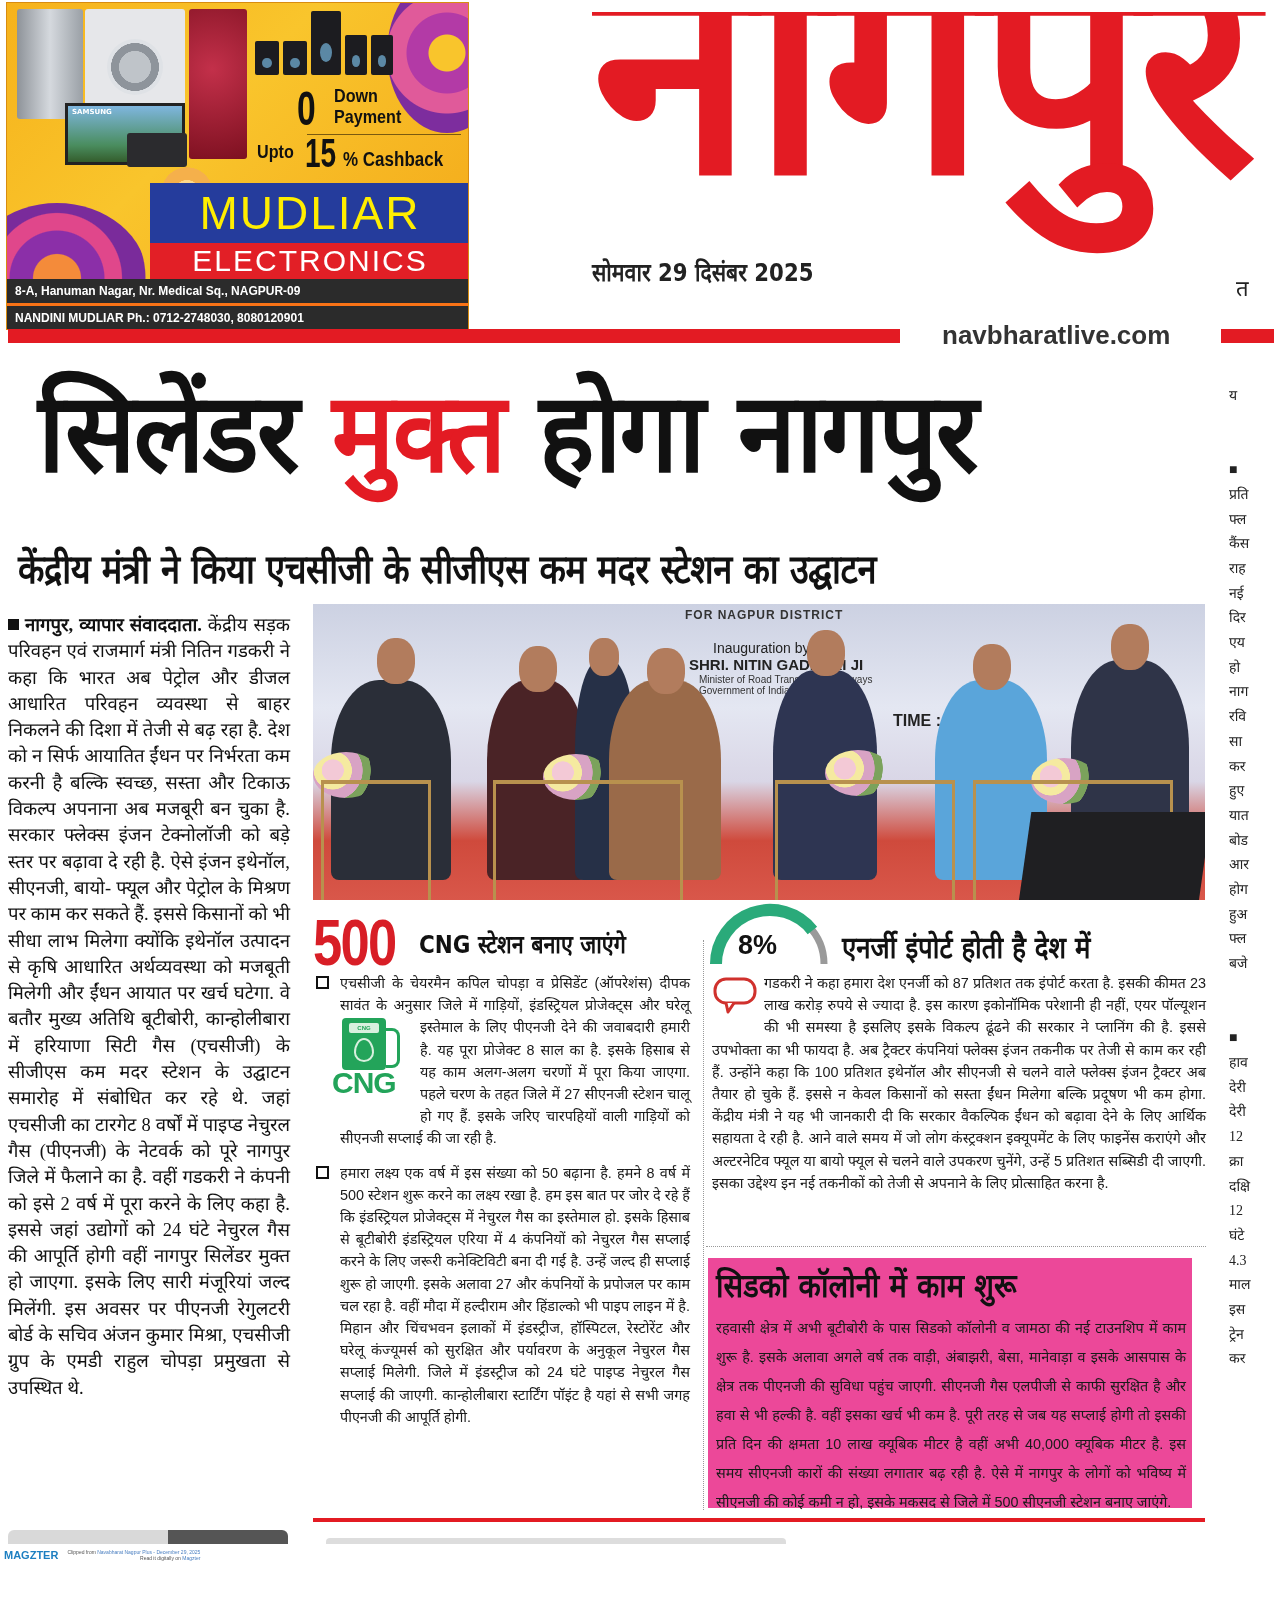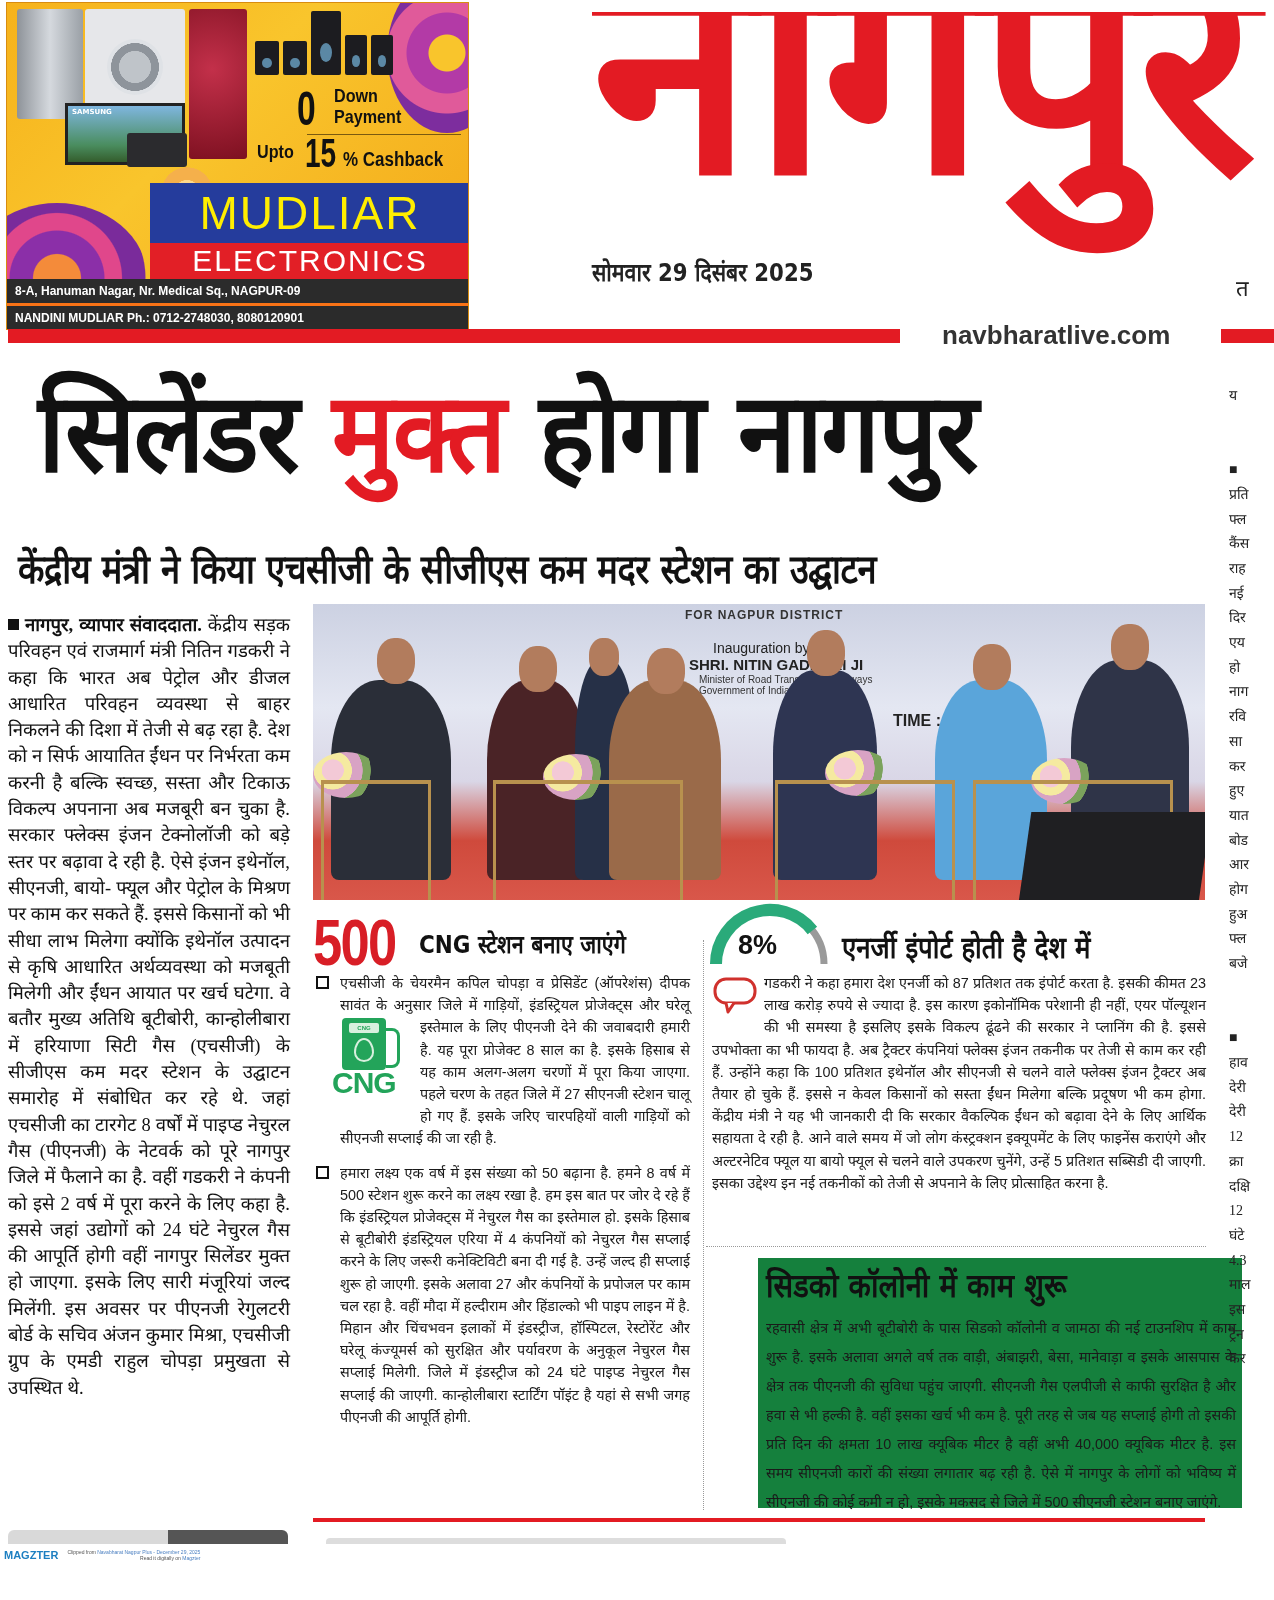--- a/index.html
+++ b/index.html
@@ -94,21 +94,21 @@
 
   
   .vsep { position: absolute; left: 703px; top: 940px; width: 0; height: 570px; border-left: 1px dotted #999; }
   .gauge { position: absolute; left: 708px; top: 902px; width: 124px; height: 64px; }
   .gauge .pct { position: absolute; left: 30px; top: 28px; font-family: "Liberation Sans", sans-serif; font-size: 27px; font-weight: bold; color: #111; }
   .right-head { position: absolute; left: 842px; top: 926px; font-size: 30px; font-weight: bold; white-space: nowrap; transform: scaleX(0.86); transform-origin: left; }
   .right-body { position: absolute; left: 712px; top: 972px; width: 494px; font-family: "Liberation Sans", sans-serif; font-size: 14.4px; line-height: 22.2px; color: #1a1a1a; text-align: justify; }
   .quote-icon { float: left; width: 52px; height: 46px; position: relative; }
   .quote-icon svg { position: absolute; left: 0; top: 4px; }
   .hsep { position: absolute; left: 706px; top: 1246px; width: 500px; height: 0; border-top: 1px dotted #999; }
-  .sidebox { position: absolute; left: 758px; top: 1258px; width: 484px; height: 250px; background: #15803d; }
+  .sidebox { position: absolute; left: 708px; top: 1258px; width: 484px; height: 250px; background: #ec4899; }
   .sidebox .title { position: absolute; left: 8px; top: 4px; font-size: 33px; font-weight: bold; white-space: nowrap; transform: scaleX(0.88); transform-origin: left; }
   .sidebox .body { position: absolute; left: 8px; top: 56px; width: 470px; font-family: Liberation Sans, sans-serif; font-size: 14.4px; line-height: 29px; color: #1a1a1a; text-align: justify; }
 
   
   .edge-col { position: absolute; left: 1229px; top: 384px; width: 45px; height: 1130px; overflow: hidden; font-family: "Liberation Serif", serif; font-size: 14px; line-height: 24.7px; color: #222; white-space: nowrap; }
 
   
   .bottom-strip { position: absolute; left: 8px; top: 1530px; width: 280px; height: 14px; background: linear-gradient(90deg,#d9d9d9 0 57%,#555 57%); border-radius: 6px 6px 0 0; }
   .bottom-strip2 { position: absolute; left: 326px; top: 1538px; width: 460px; height: 6px; background: #ddd; border-radius: 4px 4px 0 0; }
   .footer { position: absolute; left: 4px; top: 1544px; height: 18px; white-space: nowrap; text-align: right; }

